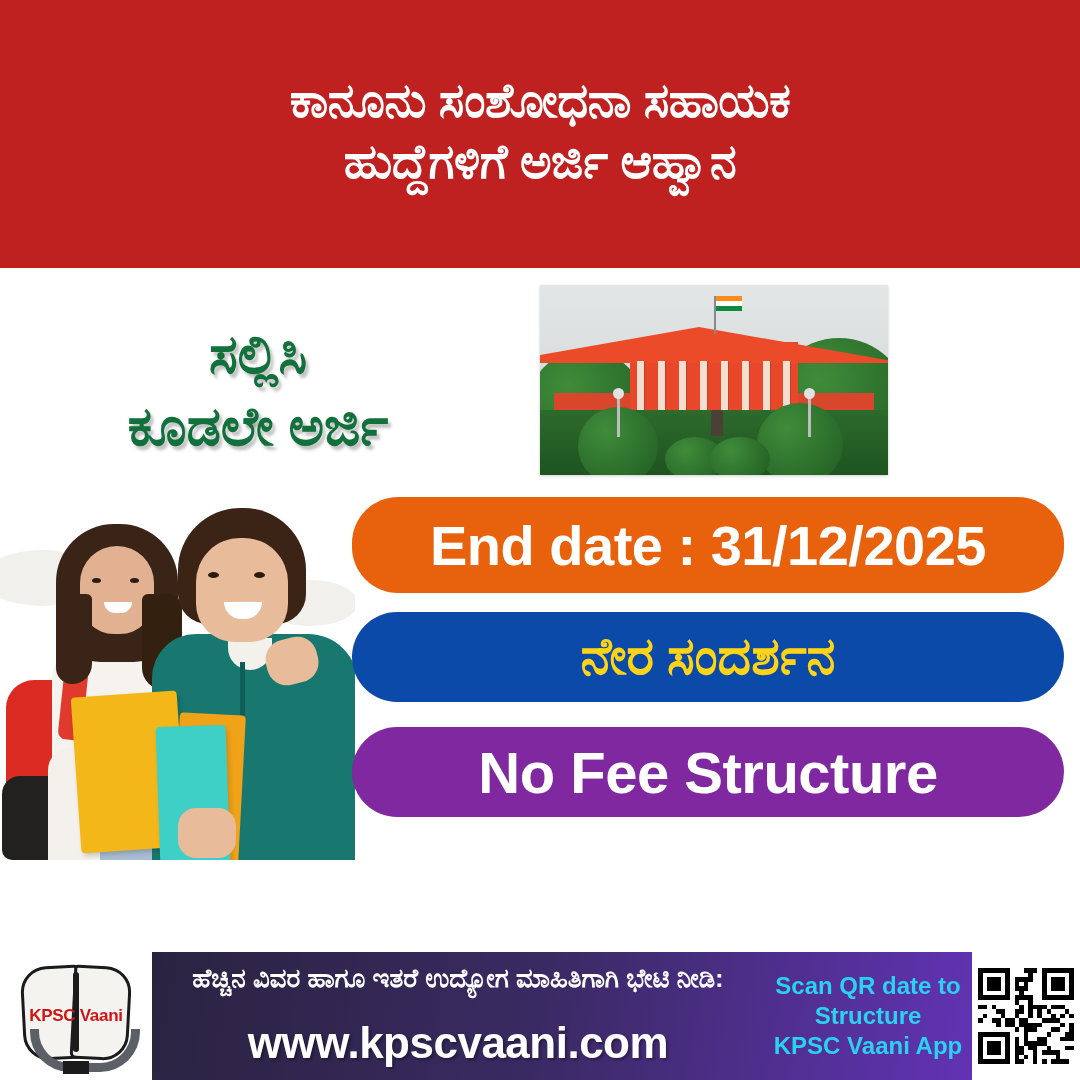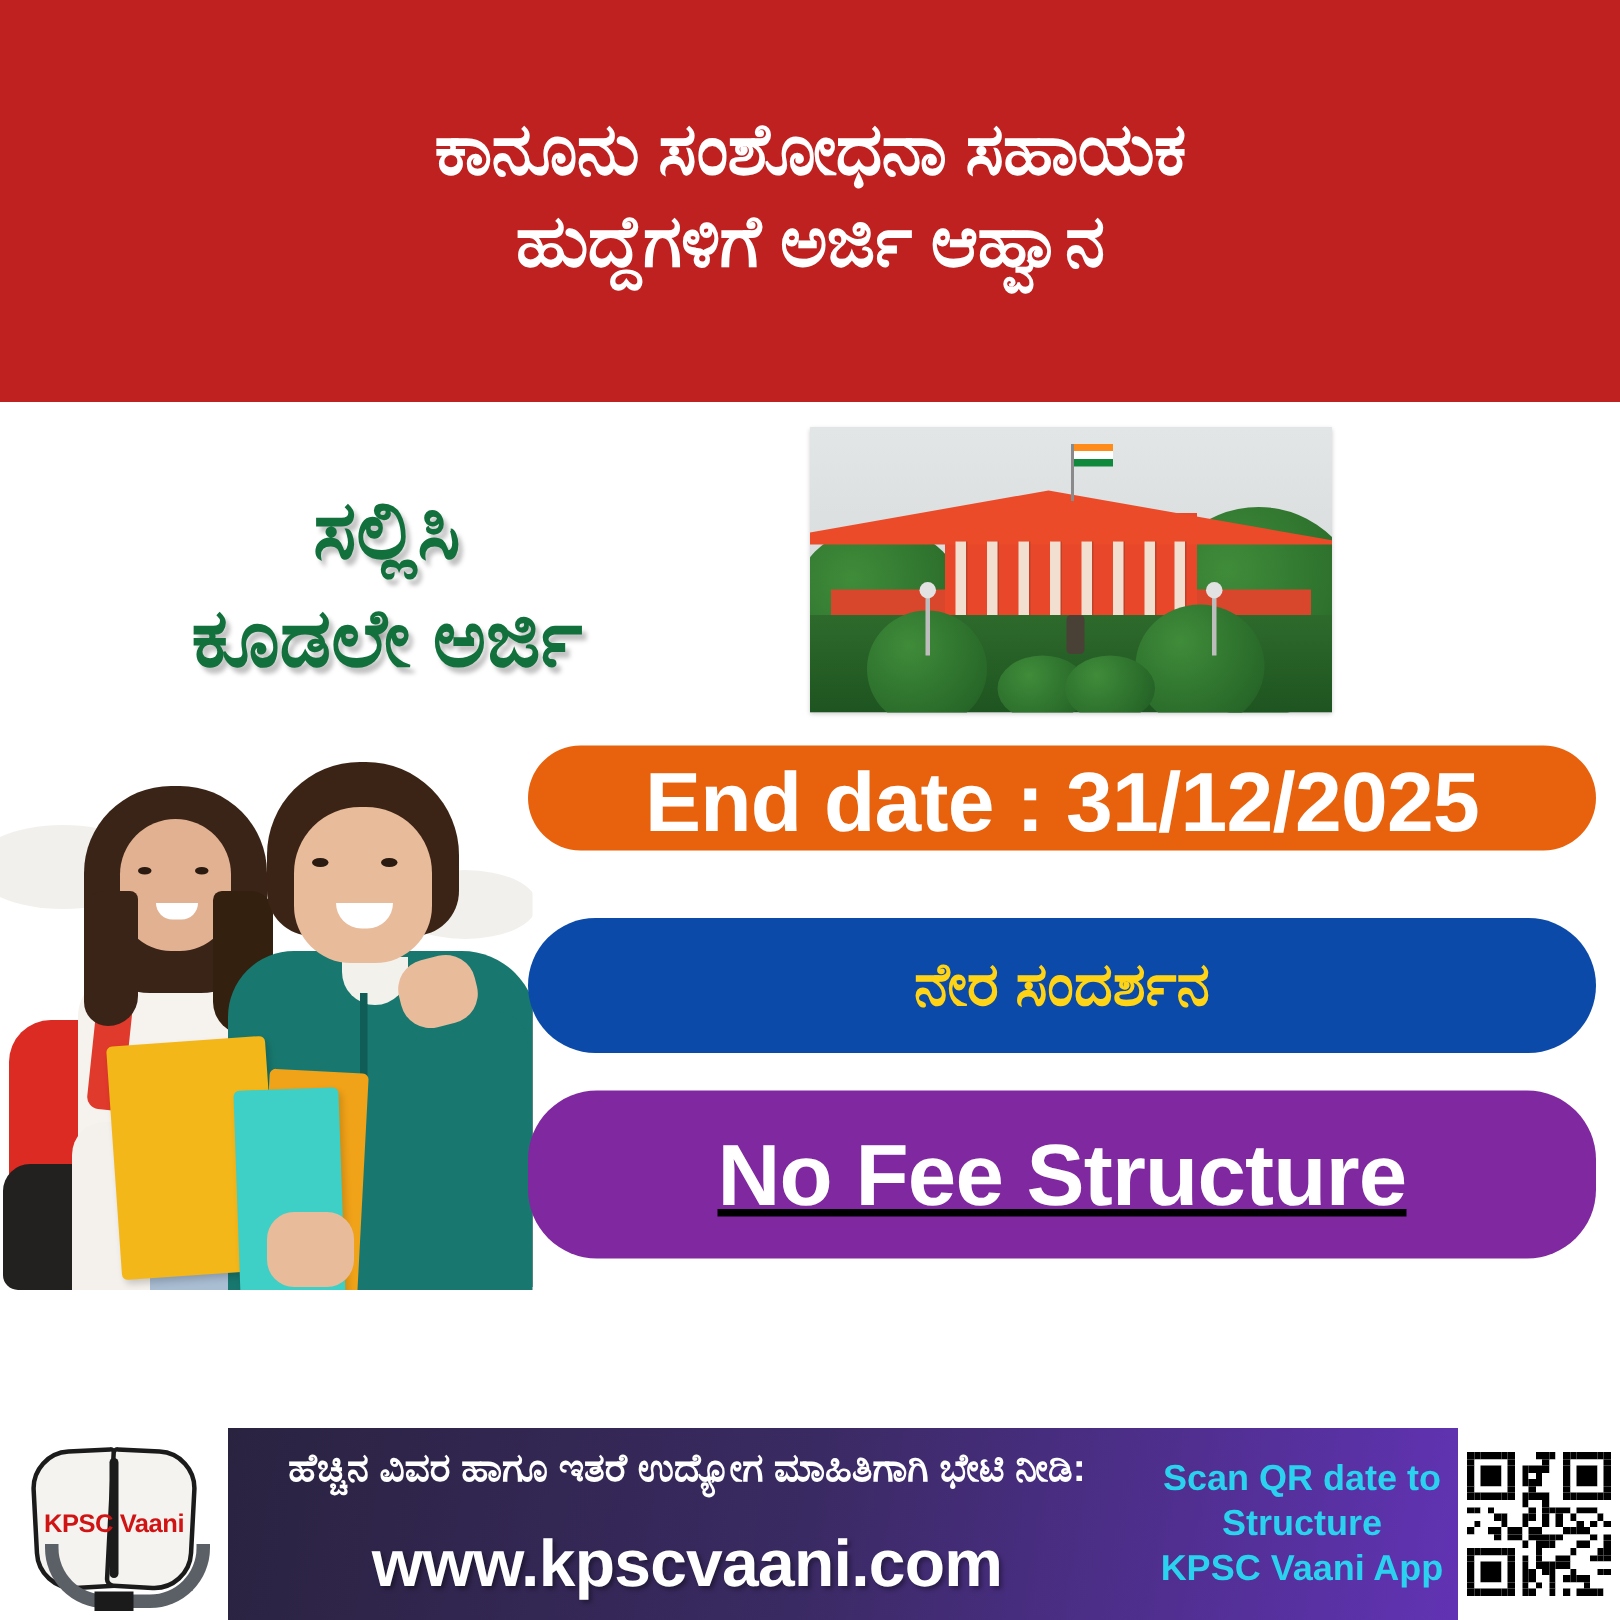--- a/index.html
+++ b/index.html
@@ -295,38 +295,36 @@
     box-sizing: border-box;
   }
   .pill-text {
     color: #ffffff;
     font-weight: bold;
     text-align: center;
     white-space: nowrap;
   }
   .pill-enddate {
     top: 497px;
-    height: 70px;
+    height: 96px;
     background: #e8620d;
-    align-items: flex-end;
   }
   .pill-enddate .pill-text { font-size: 56px; letter-spacing: -0.5px; }
 
   .pill-interview {
     top: 612px;
     height: 90px;
     background: #0b4aa8;
   }
-  .pill-interview .pill-text { font-size: 40px; color: #ffd416; }
+  .pill-interview .pill-text { font-size: 52px; color: #ffd416; font-family: Liberation Serif, serif; }
 
   .pill-fee {
     top: 727px;
-    height: 112px;
+    height: 90px;
     background: #8028a0;
-    text-decoration: underline;
   }
   .pill-fee .pill-text { font-size: 58px; letter-spacing: -0.5px; }
 
   
   .green-banner {
     position: absolute;
     left: 0;
     top: 862px;
     width: 1080px;
     height: 85px;

